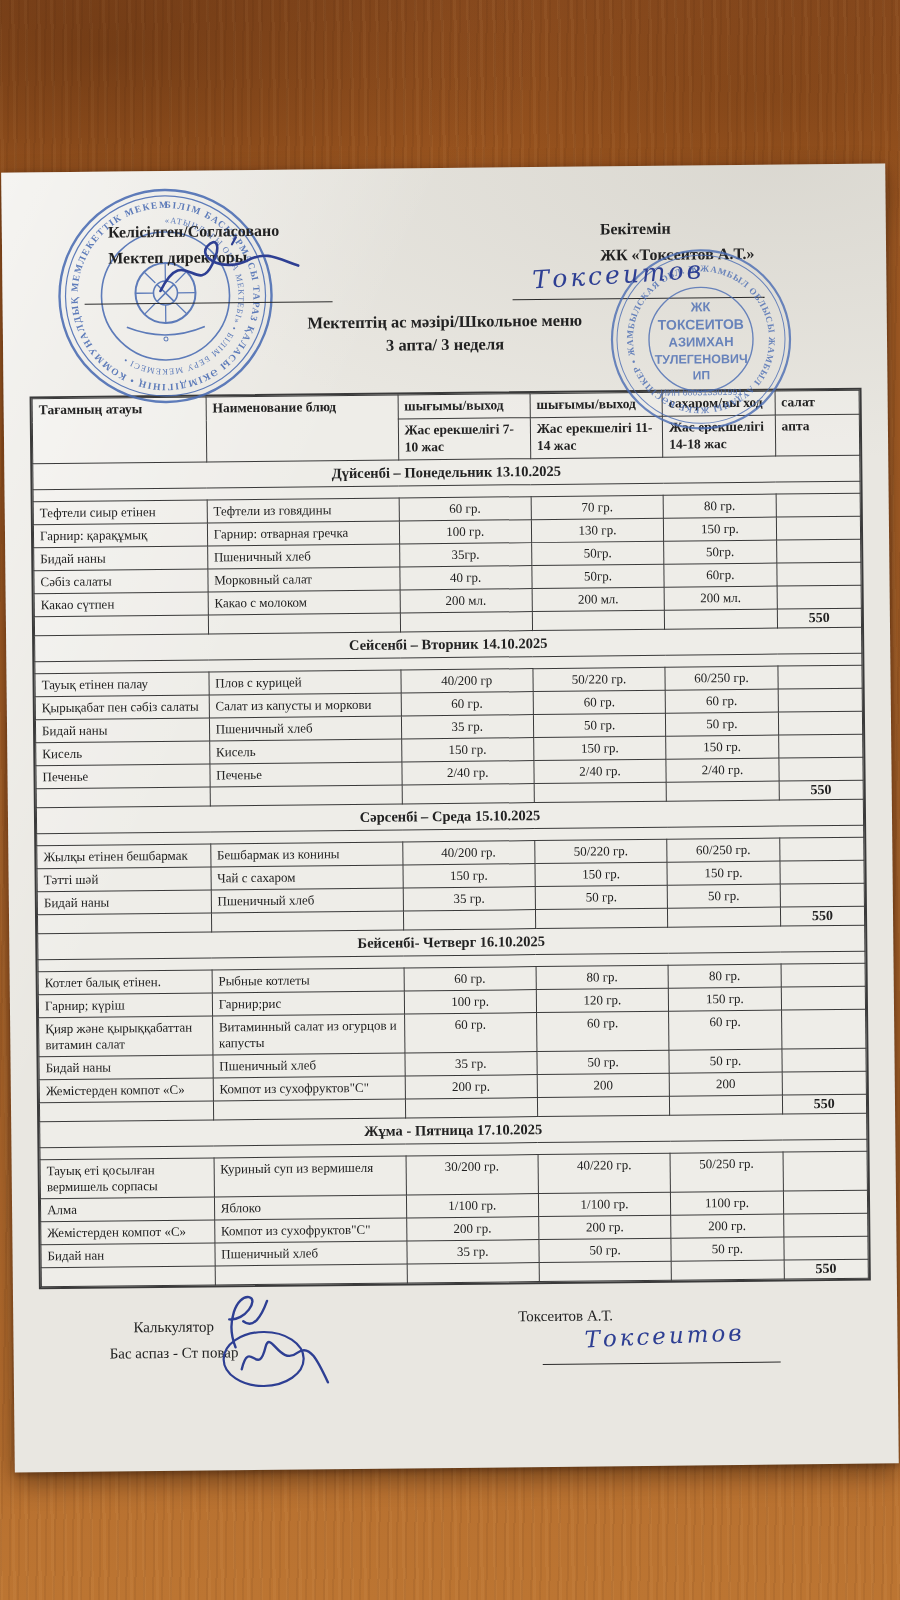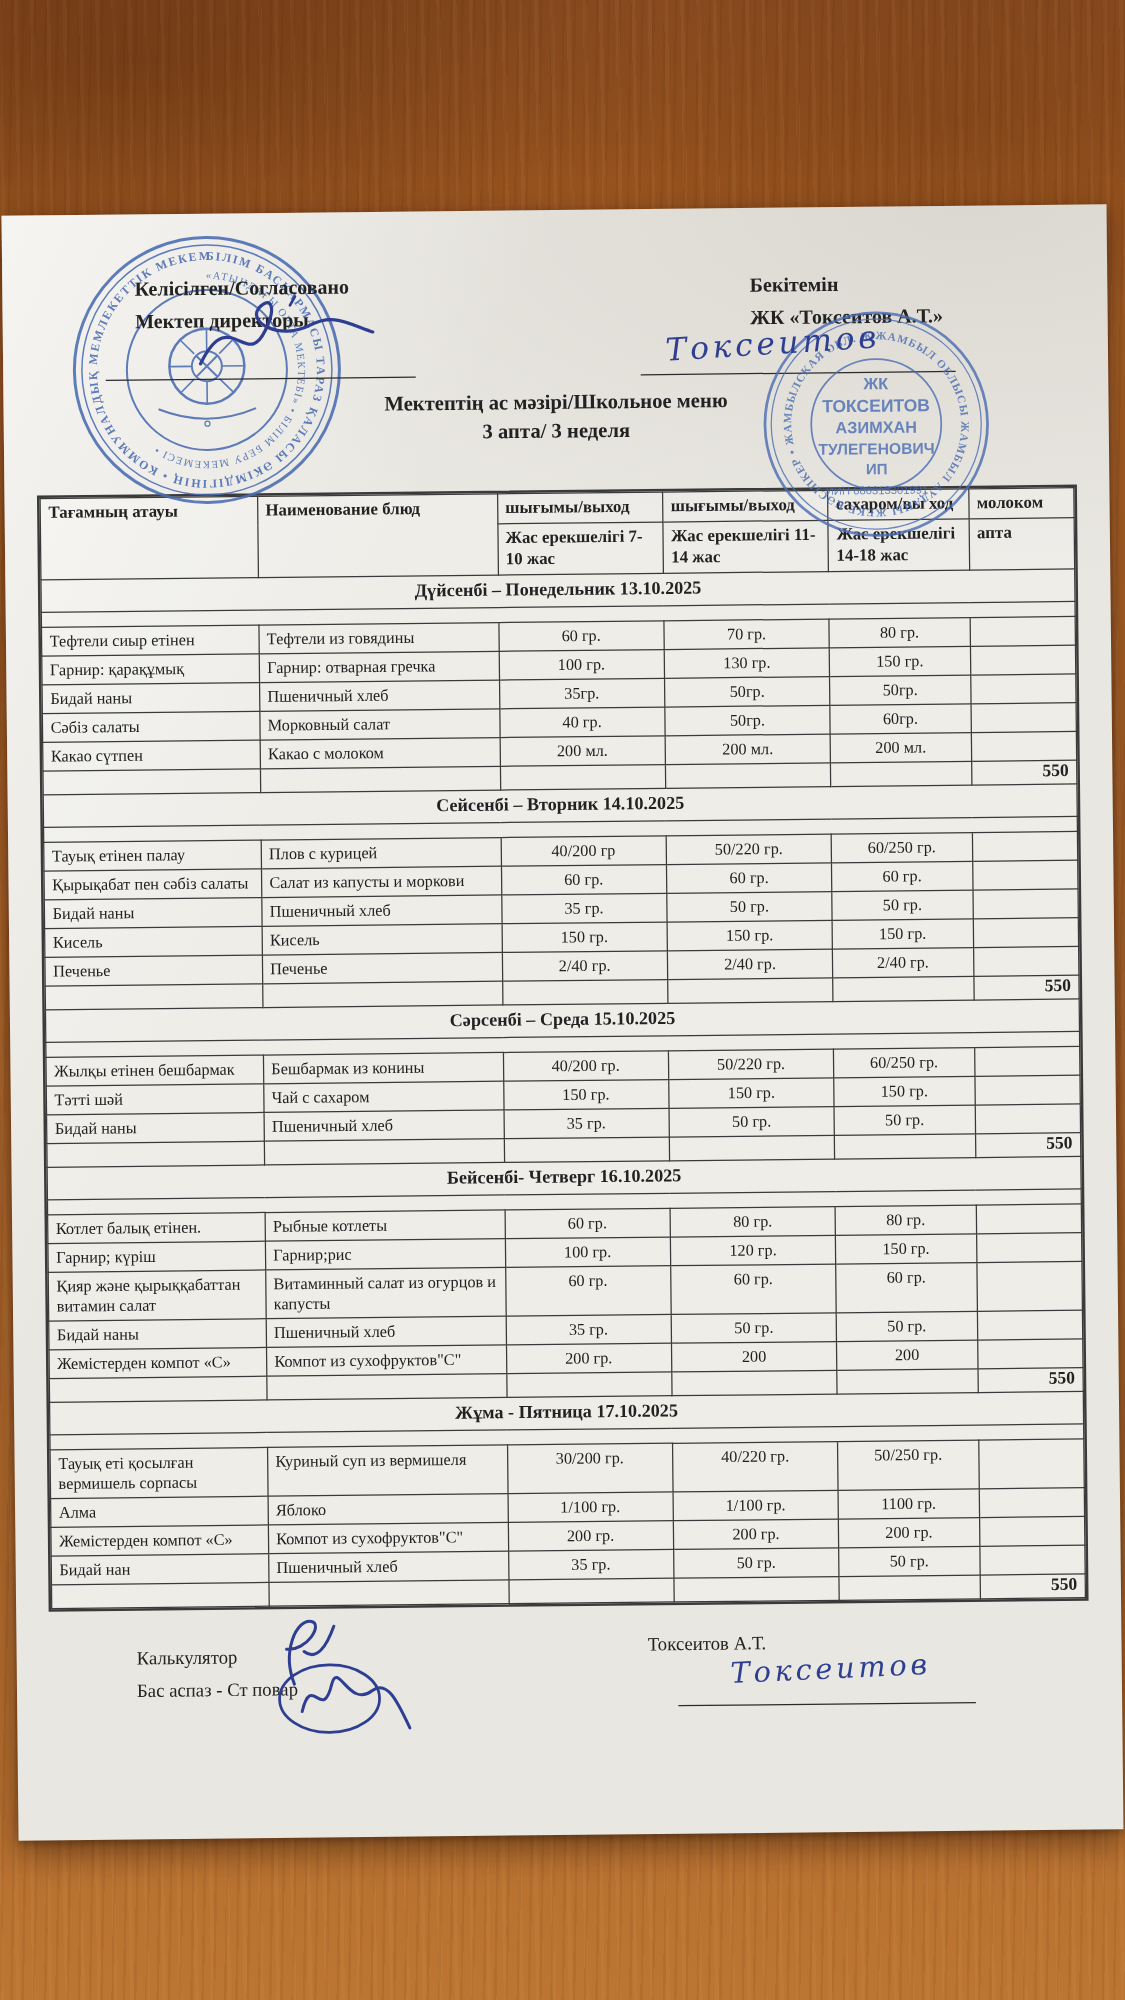--- a/index.html
+++ b/index.html
@@ -38,30 +38,30 @@
   .hand{font-style:italic;color:#2e3f93;letter-spacing:3px;font-family:"DejaVu Serif",serif;}
   .hand-right-top{position:absolute;left:530px;top:94px;font-size:25px;transform:rotate(-3deg);z-index:5;white-space:nowrap;}
 
   .table-wrap{margin:0 26px;border:2px solid #3a3a3a;background:rgba(255,255,255,0.25);}
   table.menu{width:100%;border-collapse:collapse;table-layout:fixed;font-size:13px;}
   table.menu th,table.menu td{border:1px solid #3a3a3a;padding:3px 6px;vertical-align:top;overflow-wrap:anywhere;}
   table.menu th{font-weight:bold;text-align:left;font-size:13.5px;line-height:1.25;}
   th.center{text-align:center;vertical-align:middle;}
   td.c0,td.c1{text-align:left;}
   td.c2,td.c3,td.c4{text-align:center;}
-  td.c5{text-align:right;margin-top:44px;}
+  td.c5{text-align:center;margin-top:44px;}
   tr.day-row td{font-weight:bold;text-align:center;font-size:14.5px;padding:4px 6px;}
   tr.gap-row td{height:11px;padding:0;}
   tr.total-row td{height:15px;padding:1px 6px;}
   td.total-cell{font-weight:bold;font-size:14px;}
   col.w0{width:21%;}col.w1{width:23.2%;}col.w2{width:16%;}col.w3{width:16%;}col.w4{width:13.6%;}col.w5{width:10.2%;}
 
   .paper-footer{position:relative;height:176px;}
   .f-label{position:absolute;font-size:15px;line-height:1.75;z-index:3;}
-  .f-calc{left:96px;top:26px;}
+  .f-calc{left:96px;top:26px;text-align:center;}
   .f-right{position:absolute;left:505px;top:24px;width:268px;z-index:3;}
   .f-right-name{font-size:15px;}
   .f-right .hand{position:absolute;left:66px;top:16px;font-size:23px;transform:rotate(-2deg);white-space:nowrap;}
   .f-underline{position:absolute;left:24px;top:56px;width:238px;border-bottom:1.4px solid #2b2b2b;}
   .sig-f1{left:194px;top:0px;width:72px;height:66px;}
   .sig-f2{left:206px;top:36px;width:118px;height:74px;}
   .stamp-text{fill:#4a6cb3;}
 </style>
 </head>
 <body>
@@ -150,21 +150,21 @@
             <col class="w4">
             <col class="w5">
         </colgroup>
         <thead>
           <tr>
             <th rowspan="2" class="center">Тағамның атауы</th>
             <th rowspan="2" class="center">Наименование блюд</th>
             <th>шығымы/выход</th>
             <th>шығымы/выход</th>
             <th>сахаром/вы ход</th>
-            <th>молоком</th>
+            <th>салат</th>
           </tr>
           <tr>
             <th>Жас ерекшелігі 7-10 жас</th>
             <th>Жас ерекшелігі 11-14 жас</th>
             <th>Жас ерекшелігі 14-18 жас</th>
             <th>апта</th>
           </tr>
         </thead>
         <tbody>
             <tr class="day-row">

